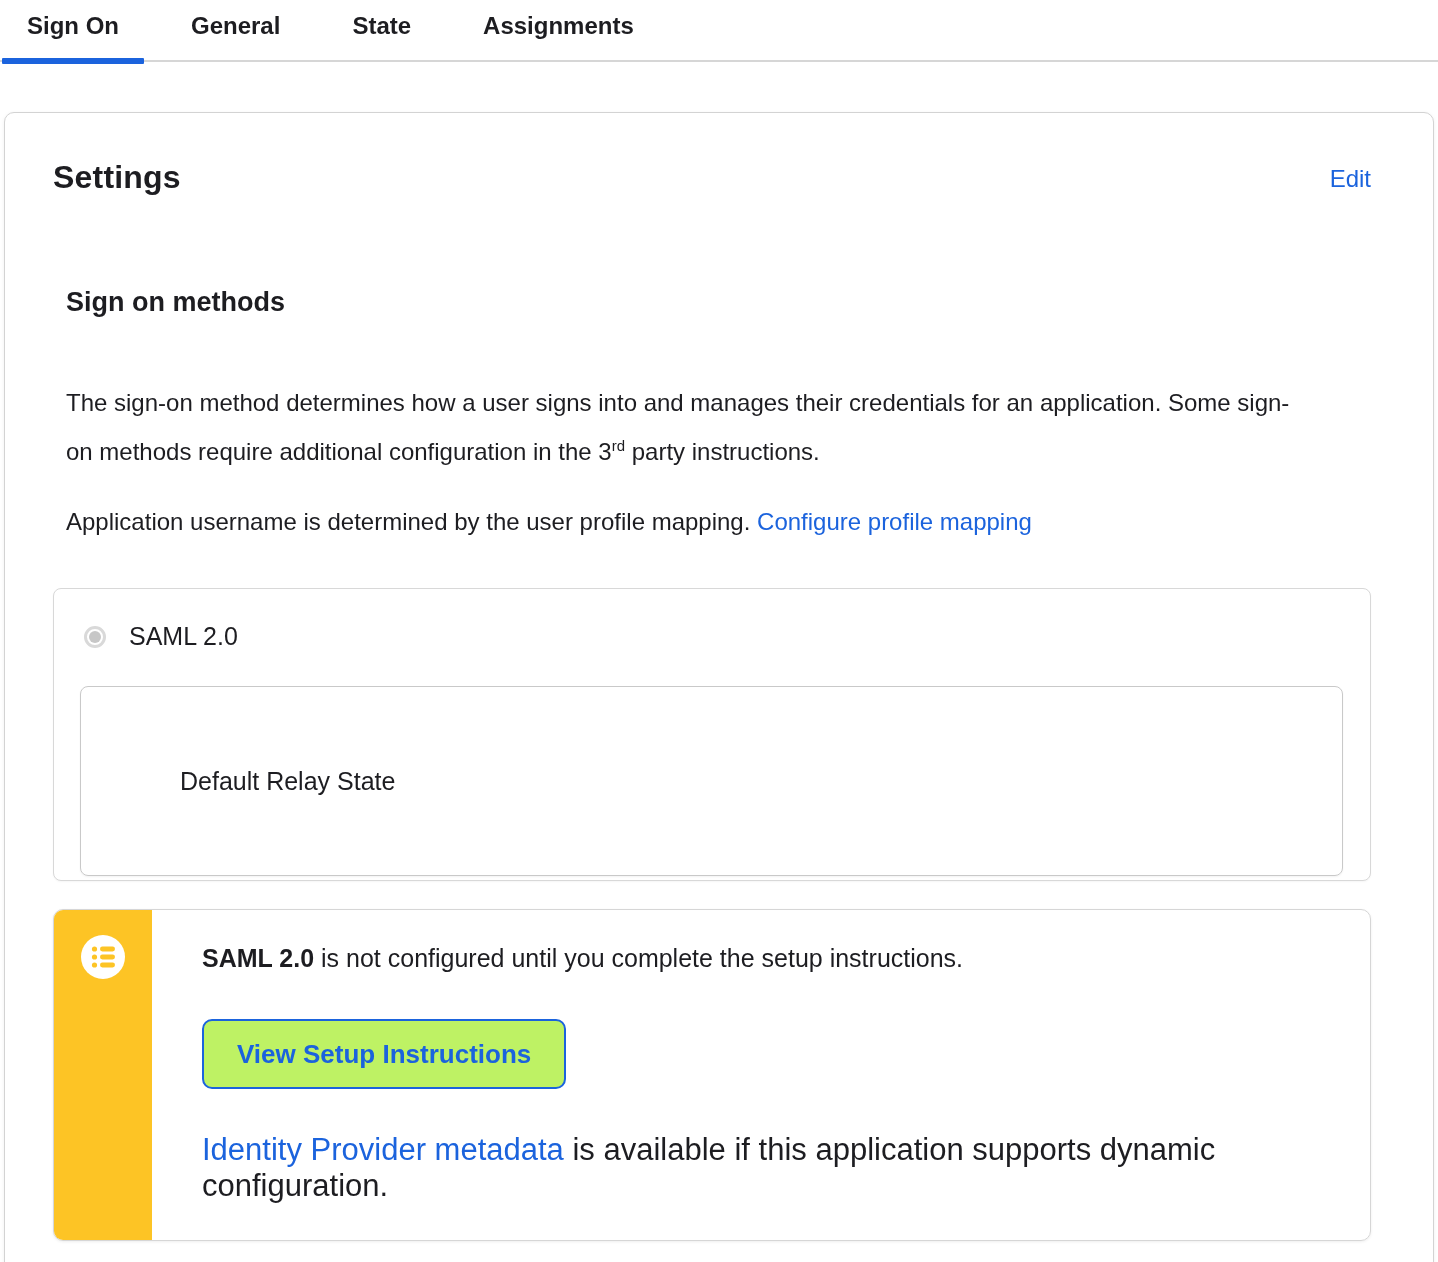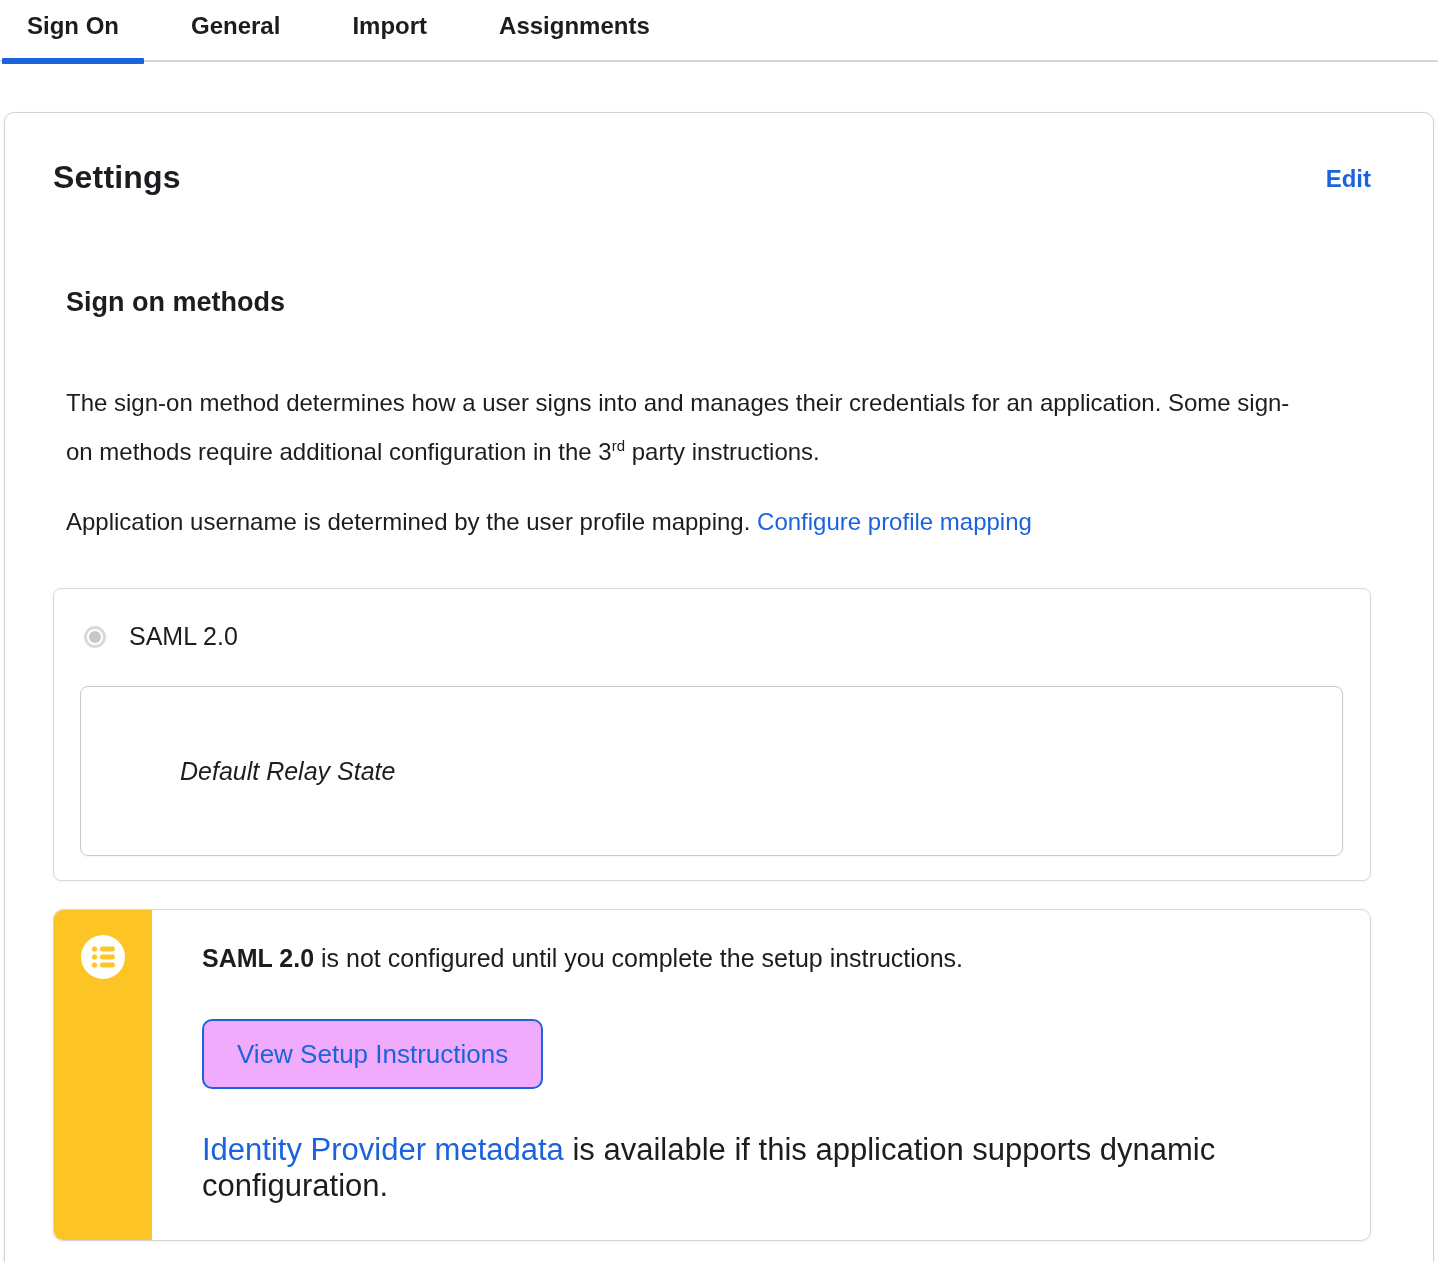--- a/index.html
+++ b/index.html
@@ -47,21 +47,21 @@
   .card-inner { padding: 46px 62px 0 48px; }
 
   .card-header {
     display: flex;
     justify-content: space-between;
     align-items: flex-start;
   }
   .card-title { font-size: 32px; font-weight: 700; letter-spacing: 0.2px; }
   .edit-link {
     font-size: 24px;
-    font-weight: 700;
+    font-weight: 400;
     color: #1b63dd;
     text-decoration: none;
     cursor: pointer;
     margin-top: 6px;
     text-align: center;
   }
 
   .section-heading {
     margin: 91px 0 0 13px;
     font-size: 27px;
@@ -109,25 +109,24 @@
     width: 12px; height: 12px;
     border-radius: 50%;
     background: #c7c7c7;
   }
   .radio-label { margin-left: 23px; font-size: 25px; font-weight: 400; }
 
   .field-box {
     margin: 35px 27px 0 26px;
     border: 1px solid #c9c9c9;
     border-radius: 8px;
-    height: 170px;
+    height: 190px;
     display: flex;
     align-items: center;
     box-shadow: 0 1px 2px rgba(0,0,0,0.05);
-    font-style: italic;
   }
   .field-label { margin-left: 99px; font-size: 25px; font-weight: 400; }
 
   
   .callout {
     margin-top: 28px;
     border: 1px solid #d6d6d6;
     border-radius: 10px;
     height: 332px;
     display: flex;
@@ -148,37 +147,37 @@
   .callout-text b { font-weight: 700; }
 
   .setup-btn {
     display: inline-block;
     margin-top: 46px;
     height: 70px;
     line-height: 66px;
     padding: 0 33px;
     border: 2px solid #1b63dd;
     border-radius: 10px;
-    background: #f0abfc;
+    background: #bef264;
     color: #1b63dd;
     font-family: inherit;
     font-size: 26px;
-    font-weight: 400;
+    font-weight: 700;
     cursor: pointer;
   }
 
   .metadata-line { margin-top: 43px; font-size: 31px; }
 </style>
 </head>
 <body>
 
 <div class="tabbar">
   <div class="tab active">Sign On</div>
   <div class="tab">General</div>
-  <div class="tab">Import</div>
+  <div class="tab">State</div>
   <div class="tab">Assignments</div>
 </div>
 
 <div class="card">
   <div class="card-inner">
 
     <div class="card-header">
       <div class="card-title">Settings</div>
       <a class="edit-link">Edit</a>
     </div>

